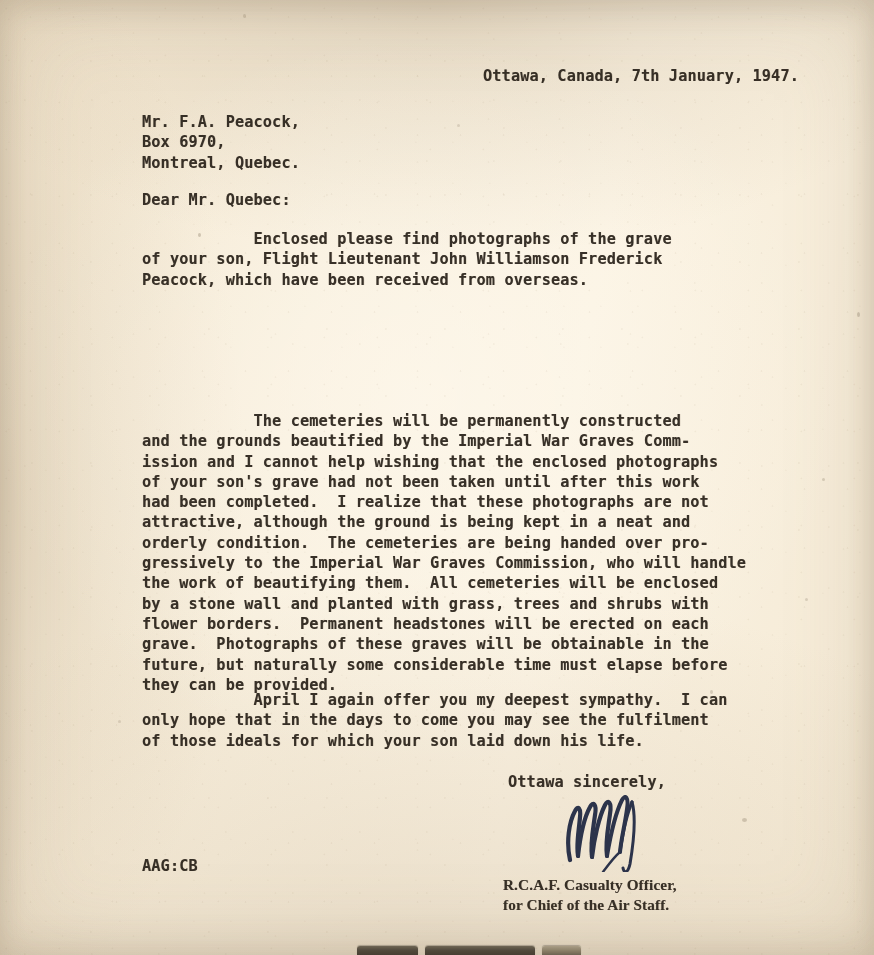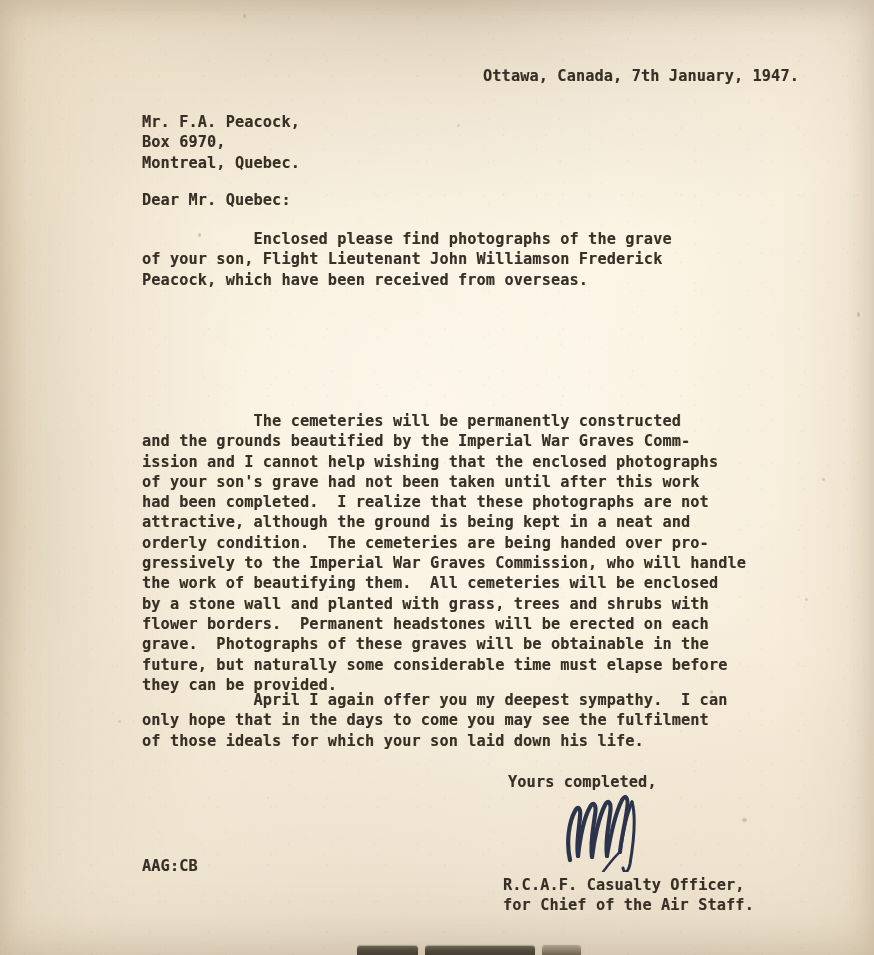--- a/index.html
+++ b/index.html
@@ -64,21 +64,21 @@
   #addressee { top: 112px; left: 142px; }
   #salutation { top: 190px; left: 142px; }
 
   .para { left: 142px; }
   #para1 { top: 229px; }
   #para2 { top: 310px; }
   #para3 { top: 392px; margin-top: 19px; }
   #para4 { top: 690px; }
 
   #closing { top: 772px; left: 508px; }
-  #signblock { top: 875px; left: 503px; }
+  #signblock { top: 875px; left: 503px; font-family: Liberation Serif, serif; }
   #refmark { top: 856px; left: 142px; }
 
   #signature {
     position: absolute;
     top: 786px;
     left: 556px;
     width: 120px;
     height: 86px;
   }
   #signature svg { display: block; width: 120px; height: 86px; }
@@ -140,21 +140,21 @@
 by a stone wall and planted with grass, trees and shrubs with
 flower borders.  Permanent headstones will be erected on each
 grave.  Photographs of these graves will be obtainable in the
 future, but naturally some considerable time must elapse before
 they can be provided.</div>
 
   <div class="typed para" id="para4">            April I again offer you my deepest sympathy.  I can
 only hope that in the days to come you may see the fulfilment
 of those ideals for which your son laid down his life.</div>
 
-  <div class="typed" id="closing">Yours completed,</div>
+  <div class="typed" id="closing">Ottawa sincerely,</div>
 
   <div id="signature">
     <svg viewBox="0 0 120 86" xmlns="http://www.w3.org/2000/svg" aria-hidden="true">
       <g fill="none" stroke="#1c2540" stroke-linecap="round" stroke-linejoin="round" opacity="0.92">
         <path d="M14,74 C10,56 13,36 19,25 C22,19 25,22 24,31 C23,44 20,58 22,70" stroke-width="4.2"></path>
         <path d="M22,70 C24,52 28,32 34,21 C37,15 41,18 39,29 C37,44 34,58 36,71" stroke-width="4.2"></path>
         <path d="M36,71 C38,53 43,31 49,19 C52,13 56,16 54,28 C52,43 49,57 51,70" stroke-width="4.2"></path>
         <path d="M51,70 C54,52 59,28 66,14 C69,8 73,11 71,23 C69,38 65,54 64,66" stroke-width="4"></path>
         <path d="M64,66 C66,52 70,30 76,16" stroke-width="3.2"></path>
         <path d="M76,16 C80,30 78,54 74,78 C72,87 68,88 67,82" stroke-width="3"></path>

